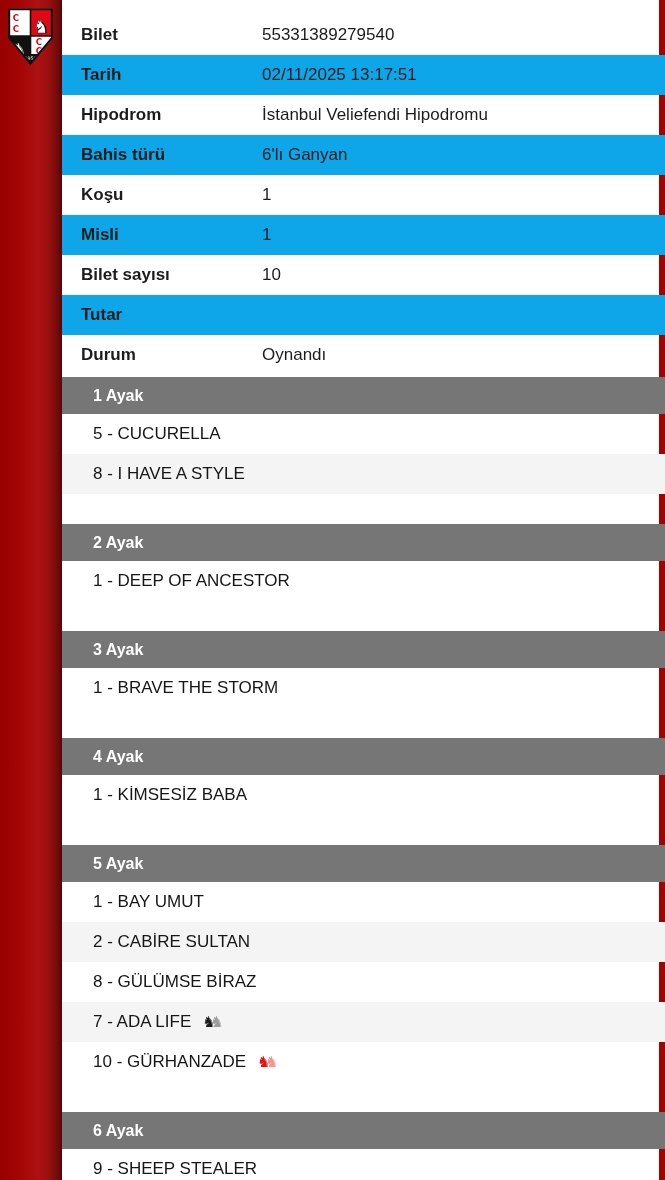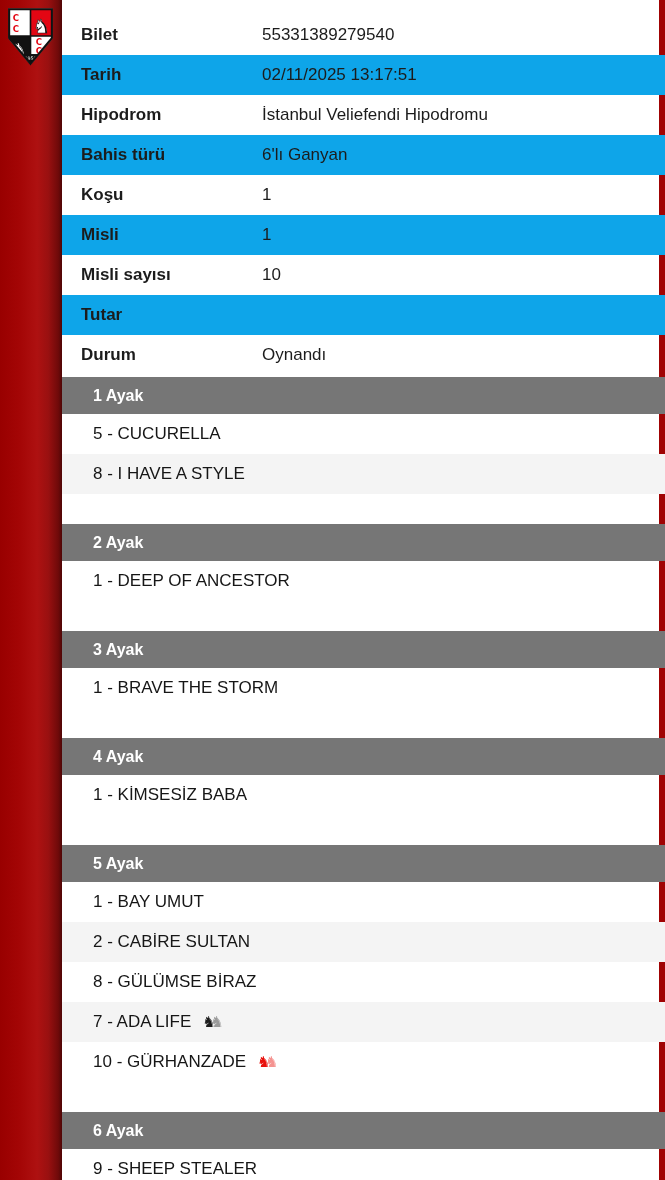--- a/index.html
+++ b/index.html
@@ -119,21 +119,21 @@
     <div class="info-label">Koşu</div>
     <div class="info-value">1</div>
   </div>
 
   <div class="info-row alt">
     <div class="info-label">Misli</div>
     <div class="info-value">1</div>
   </div>
 
   <div class="info-row">
-    <div class="info-label">Misli sayısı</div>
+    <div class="info-label">Bilet sayısı</div>
     <div class="info-value">10</div>
   </div>
 
   <div class="info-row alt">
     <div class="info-label">Tutar</div>
   </div>
 
   <div class="info-row">
     <div class="info-label">Durum</div>
     <div class="info-value">Oynandı</div>

